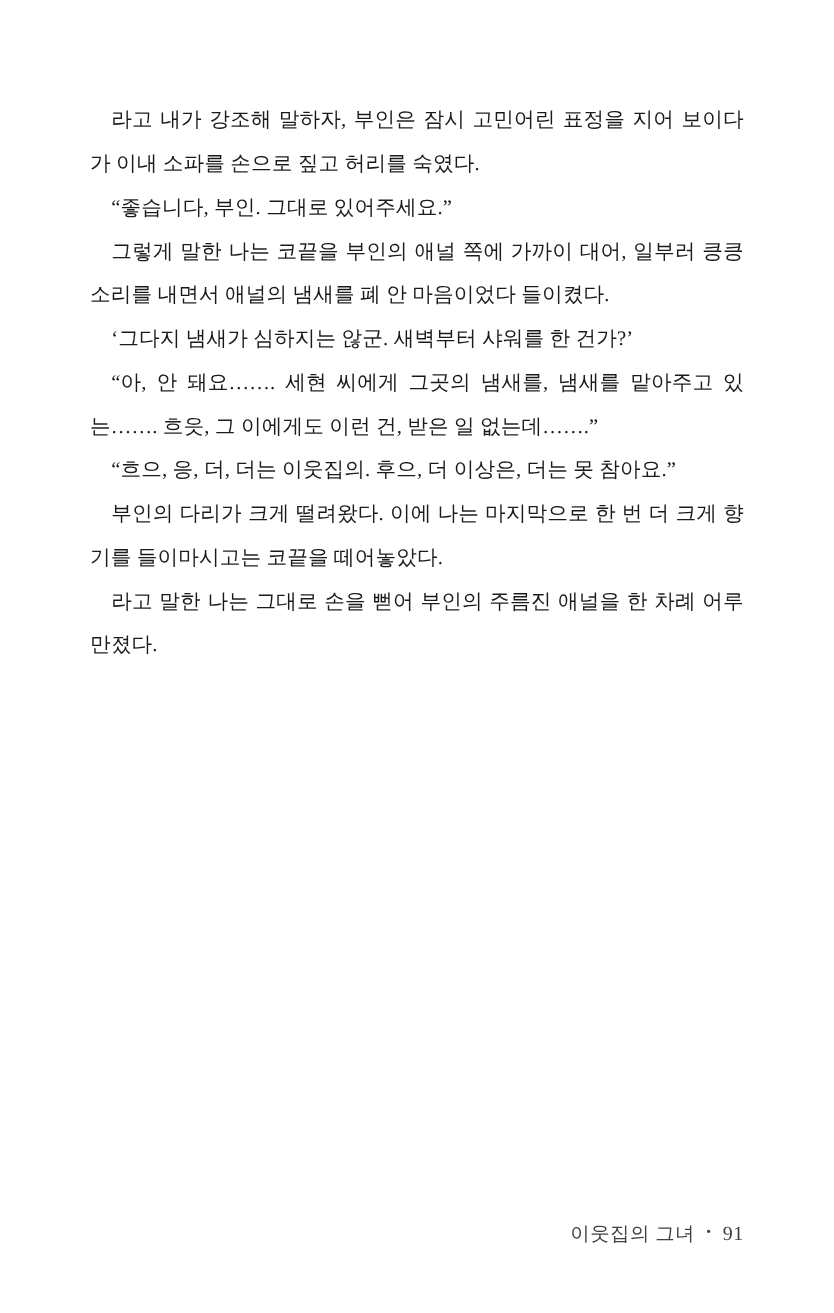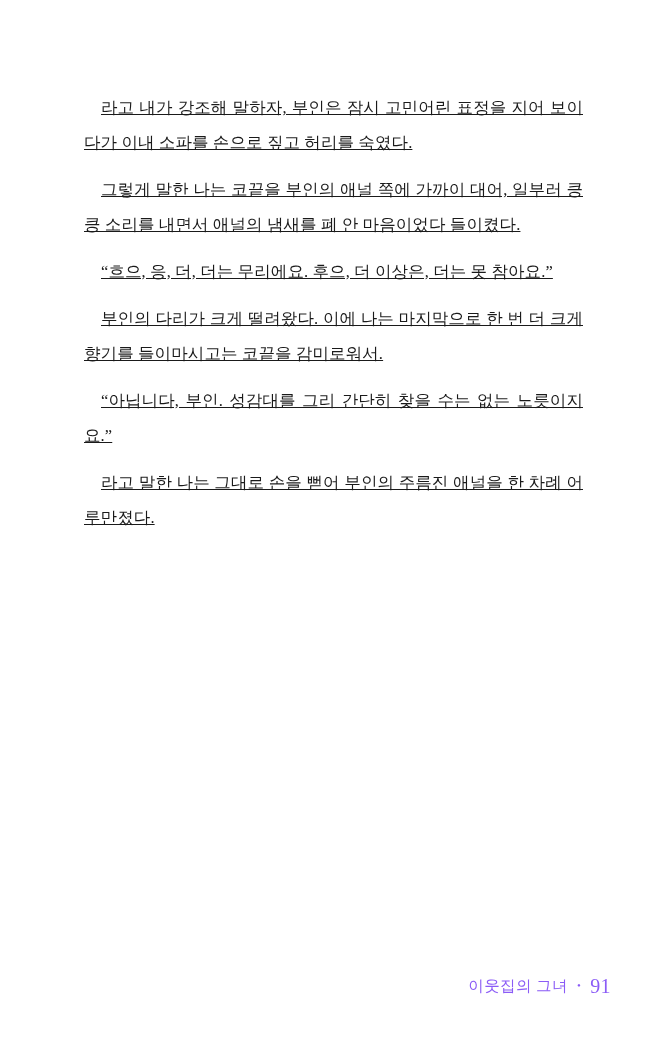--- a/index.html
+++ b/index.html
@@ -26,56 +26,57 @@
   }
   .body-text {
     font-size: 16.5px;
     line-height: 35px;
     text-align: justify;
     text-justify: inter-character;
     letter-spacing: 0.1px;
     word-break: break-all;
   }
   .body-text p {
-    margin: 12px;
+    margin: 0;
     text-indent: 17px;
-    text-decoration: underline;
   }
   .footer {
     position: absolute;
-    right: 56px;
+    right: 72px;
     bottom: 52px;
     font-size: 15.5px;
     letter-spacing: 0.4px;
-    color: #8b5cf6;
+    color: #404040;
     display: flex;
     align-items: center;
     gap: 9px;
   }
   .footer .dot {
     font-size: 11px;
     line-height: 1;
     position: relative;
     top: -1px;
   }
   .footer .pagenum {
-    font-size: 20px;
+    font-size: 16px;
   }
 </style>
 </head>
 <body>
 
 <div class="page">
 
   <div class="body-text">
     <p>라고 내가 강조해 말하자, 부인은 잠시 고민어린 표정을 지어 보이다가 이내 소파를 손으로 짚고 허리를 숙였다.</p>
+    <p>“좋습니다, 부인. 그대로 있어주세요.”</p>
     <p>그렇게 말한 나는 코끝을 부인의 애널 쪽에 가까이 대어, 일부러 킁킁 소리를 내면서 애널의 냄새를 폐 안 마음이었다 들이켰다.</p>
-    <p>“흐으, 응, 더, 더는 무리에요. 후으, 더 이상은, 더는 못 참아요.”</p>
-    <p>부인의 다리가 크게 떨려왔다. 이에 나는 마지막으로 한 번 더 크게 향기를 들이마시고는 코끝을 감미로워서.</p>
-    <p>“아닙니다, 부인. 성감대를 그리 간단히 찾을 수는 없는 노릇이지요.”</p>
+    <p>‘그다지 냄새가 심하지는 않군. 새벽부터 샤워를 한 건가?’</p>
+    <p>“아, 안 돼요……. 세현 씨에게 그곳의 냄새를, 냄새를 맡아주고 있는……. 흐읏, 그 이에게도 이런 건, 받은 일 없는데…….”</p>
+    <p>“흐으, 응, 더, 더는 이웃집의. 후으, 더 이상은, 더는 못 참아요.”</p>
+    <p>부인의 다리가 크게 떨려왔다. 이에 나는 마지막으로 한 번 더 크게 향기를 들이마시고는 코끝을 떼어놓았다.</p>
     <p>라고 말한 나는 그대로 손을 뻗어 부인의 주름진 애널을 한 차례 어루만졌다.</p>
   </div>
 
   <div class="footer">
     <span>이웃집의 그녀</span>
     <span class="dot">•</span>
     <span class="pagenum">91</span>
   </div>
 
 </div>

